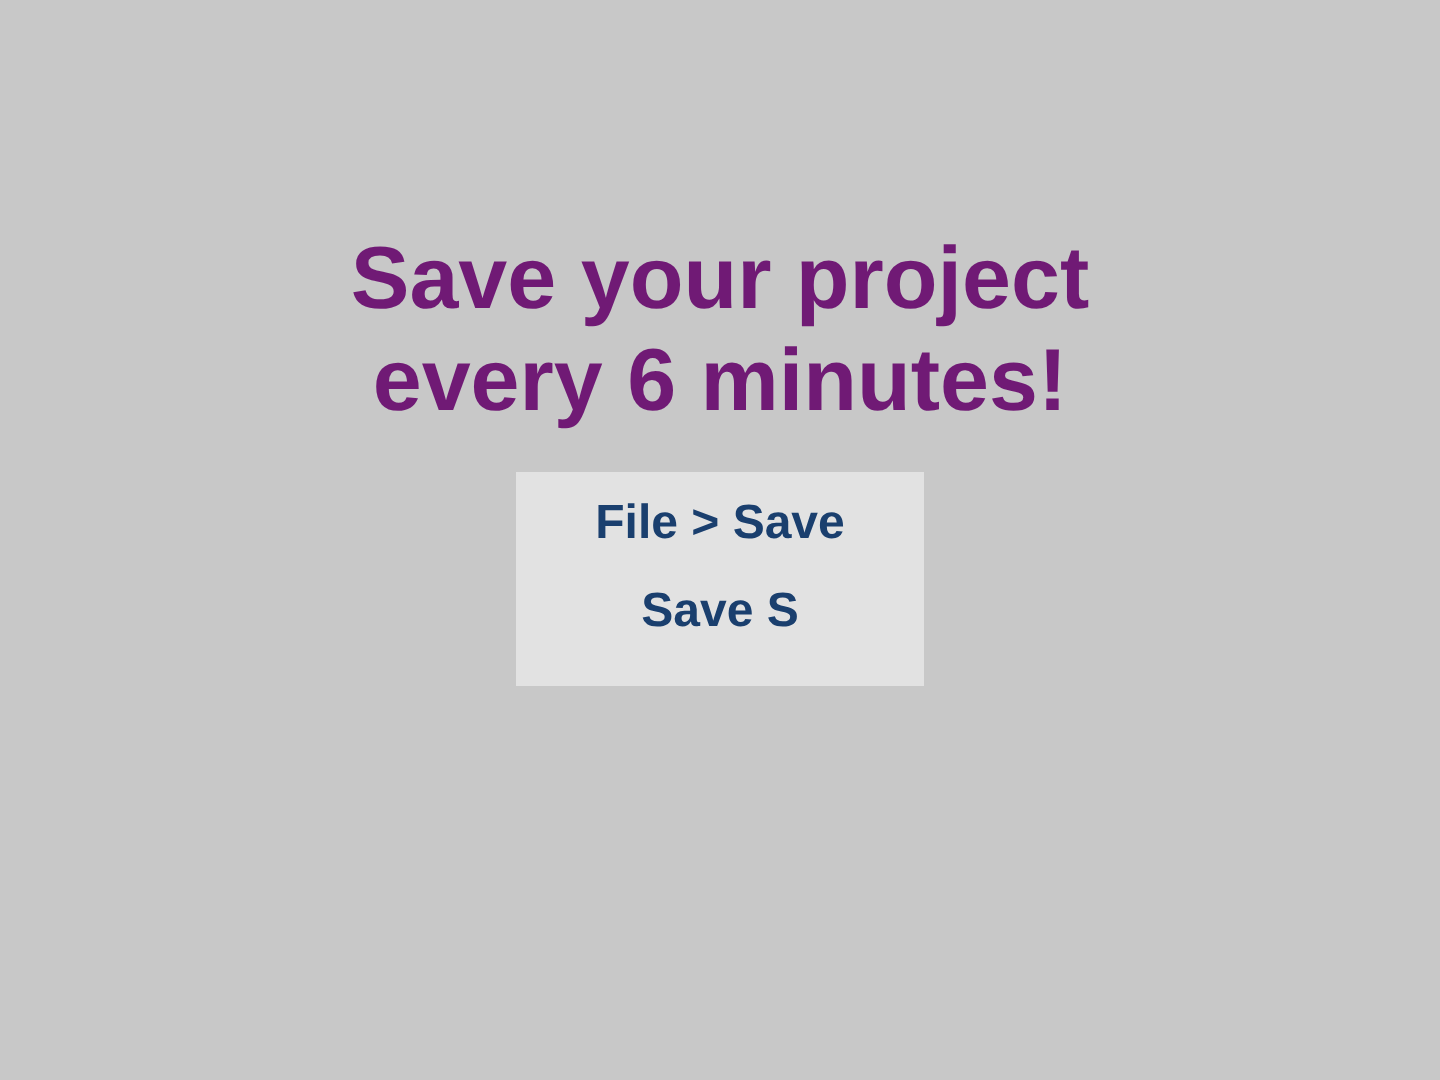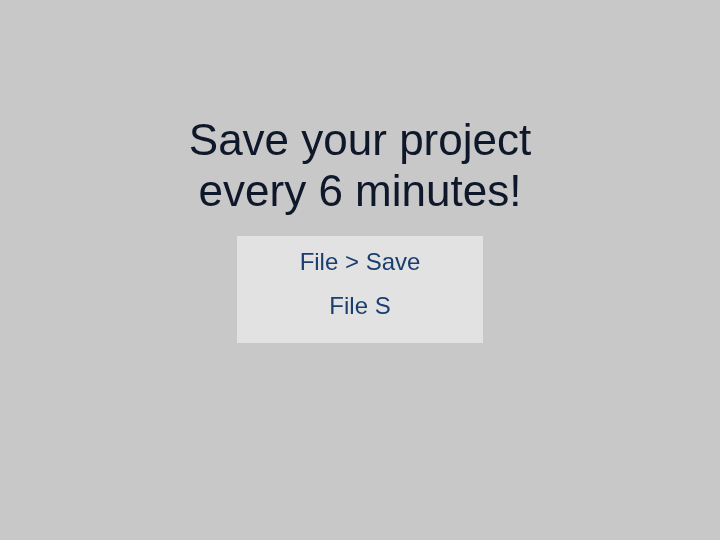--- a/index.html
+++ b/index.html
@@ -13,31 +13,32 @@
       background-color: #c8c8c8;
       font-family: Arial, Helvetica, sans-serif;
       display: flex;
       flex-direction: column;
       align-items: center;
       justify-content: flex-start;
       padding-top: 115px;
     }
     .heading {
       font-size: 44px;
-      font-weight: normal;
-      color: #0f172a;
+      font-weight: bold;
+      color: #701a75;
       text-align: center;
       line-height: 1.15;
       margin-bottom: 20px;
     }
     .info-box {
       background-color: #e2e2e2;
-      width: 246px;
+      width: 204px;
       padding: 12px 8px 22px 8px;
       text-align: center;
+      font-weight: bold;
     }
     .menu-path {
       font-size: 24px;
       color: #1a3f6e;
       margin-bottom: 16px;
     }
     .separator {
       font-size: 12px;
       color: #000000;
       margin-bottom: 16px;
@@ -52,15 +53,15 @@
 <body>
 
 <div class="heading">
   <span>Save your project</span><br>
   <span>every 6 minutes!</span>
 </div>
 
 <div class="info-box">
   <div class="menu-path">File &gt; Save</div>
   <div class="shortcut">
-    <span>File S</span><br>
+    <span>Save S</span><br>
   </div>
 </div>
 
 </body></html>

